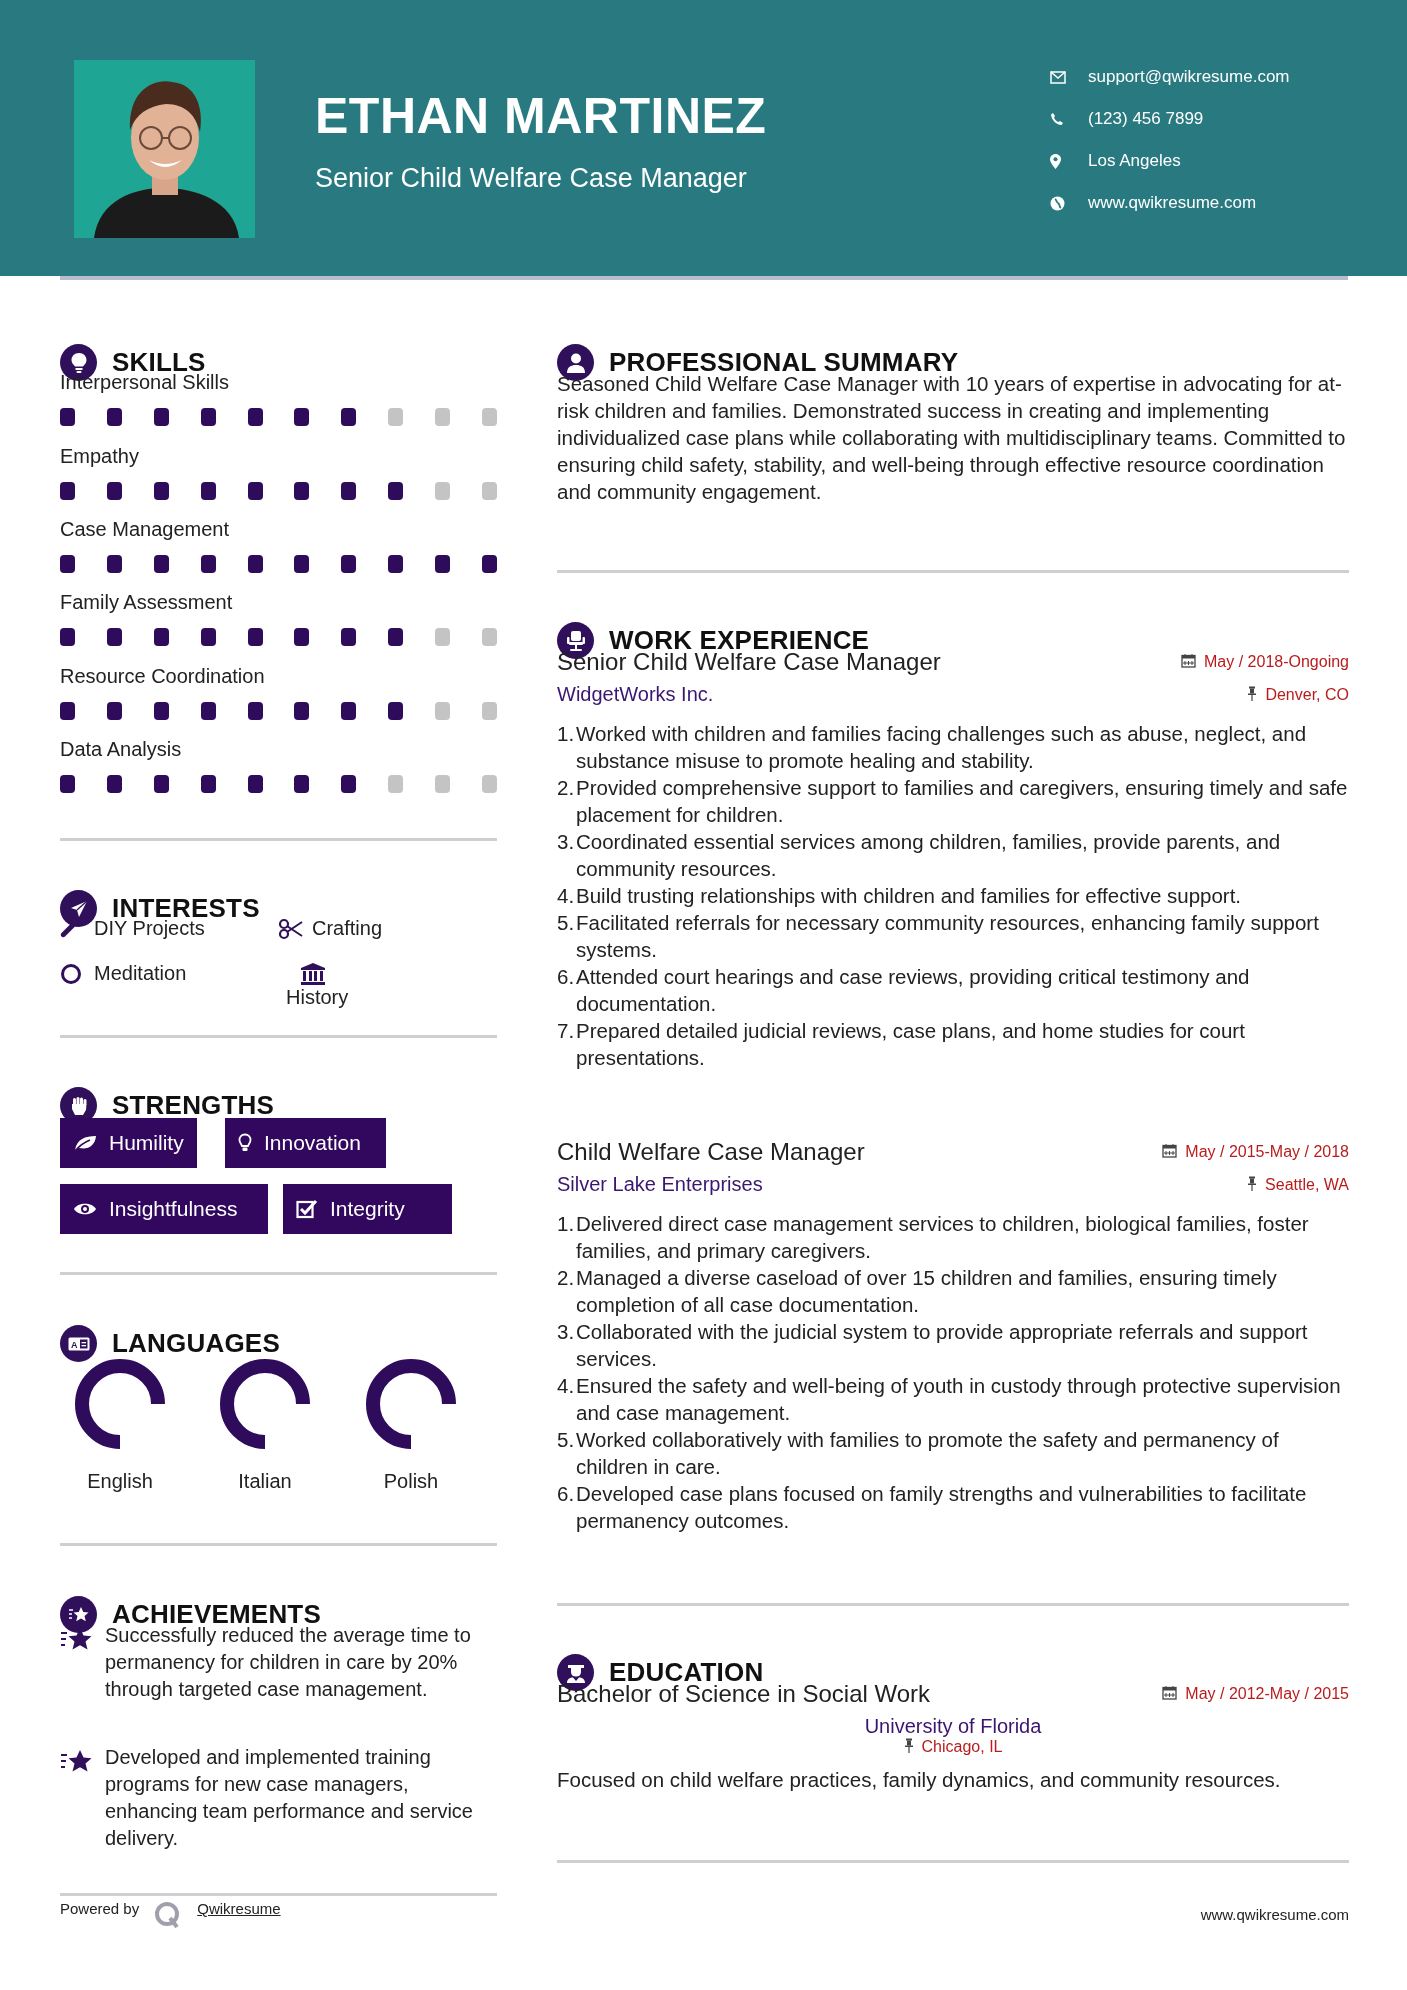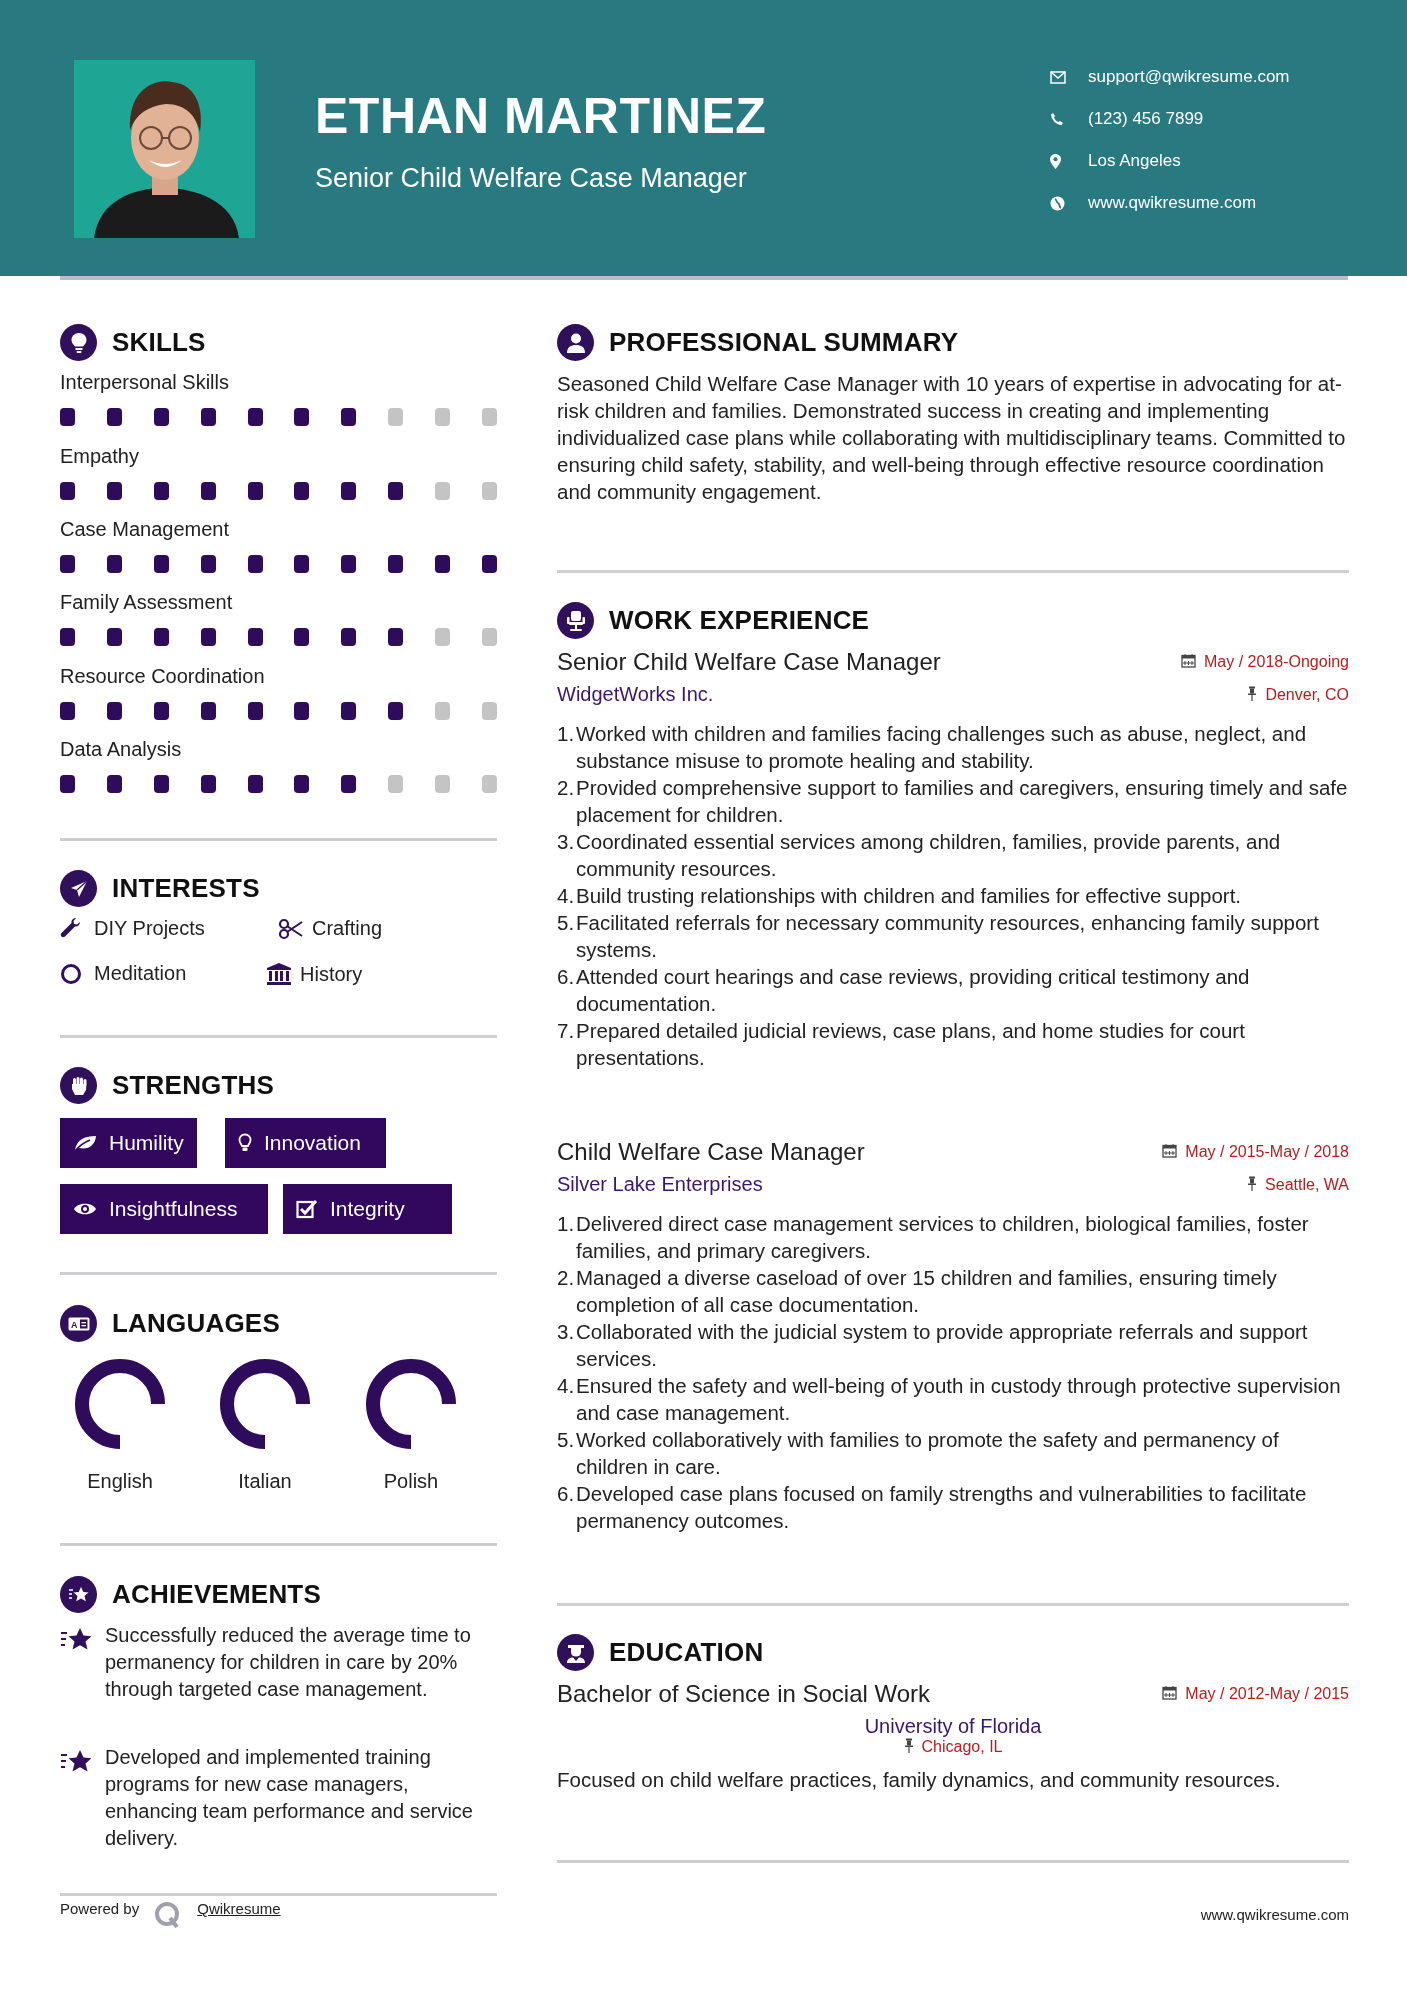--- a/index.html
+++ b/index.html
@@ -8,21 +8,21 @@
 
   .header { position: absolute; left: 0; top: 0; width: 1407px; height: 276px; background: #287a80; }
   .header-line { position: absolute; left: 60px; top: 276px; width: 1288px; height: 4px; background: #b9bccf; }
   .photo { position: absolute; left: 74px; top: 60px; width: 181px; height: 178px; background: #1fa593; overflow: hidden; }
   .name { position: absolute; left: 315px; top: 87px; font-size: 50px; font-weight: bold; color: #ffffff; letter-spacing: 0.5px; }
   .title { position: absolute; left: 315px; top: 163px; font-size: 27px; color: #ffffff; }
   .contacts { position: absolute; left: 1050px; top: 56px; }
   .contact { display: flex; align-items: center; height: 42px; color: #ffffff; font-size: 17px; }
   .contact .ic { width: 38px; display: inline-flex; align-items: center; }
 
-  .sec-head { position: absolute; display: flex; align-items: center; }
+  .sec-head { position: absolute; display: flex; align-items: center; margin-top: 20px; }
   .sec-icon { width: 37px; height: 37px; border-radius: 50%; background: #30105a; display: inline-flex; align-items: center; justify-content: center; margin-right: 15px; }
   .sec-title { font-size: 26px; font-weight: bold; color: #111; letter-spacing: 0.2px; }
 
   .divider { position: absolute; height: 3px; background: #cfcfd2; }
 
   .skill { position: absolute; left: 60px; width: 440px; }
   .skill-label { font-size: 20px; color: #222; height: 30px; }
   .dots { display: flex; justify-content: space-between; width: 437px; margin-top: 7px; }
   .dot { width: 15px; height: 18px; border-radius: 4px; background: #2f0b5c; }
   .dot.off { background: #c4c4c4; }
@@ -249,21 +249,21 @@
   <span>Crafting</span>
 </div>
 <div class="interest" style="left:60px; top:962px;">
   <span class="ic">
     <svg width="22" height="22" viewBox="0 0 22 22">
         <circle cx="11" cy="11" r="8.5" fill="none" stroke="#30105a" stroke-width="3"></circle>
       </svg>
   </span>
   <span>Meditation</span>
 </div>
-<div class="interest" style="left:266px; top:962px;">
+<div class="interest" style="left:286px; top:962px;flex-direction:column;">
   <span class="ic">
     <svg width="26" height="24" viewBox="0 0 26 24">
         <path d="M13 1 L25 6 L25 8 L1 8 L1 6 Z" fill="#30105a"></path>
         <rect x="3" y="9" width="3" height="10" fill="#30105a"></rect>
         <rect x="9" y="9" width="3" height="10" fill="#30105a"></rect>
         <rect x="14" y="9" width="3" height="10" fill="#30105a"></rect>
         <rect x="20" y="9" width="3" height="10" fill="#30105a"></rect>
         <rect x="1" y="20" width="24" height="3" fill="#30105a"></rect>
       </svg>
   </span>

